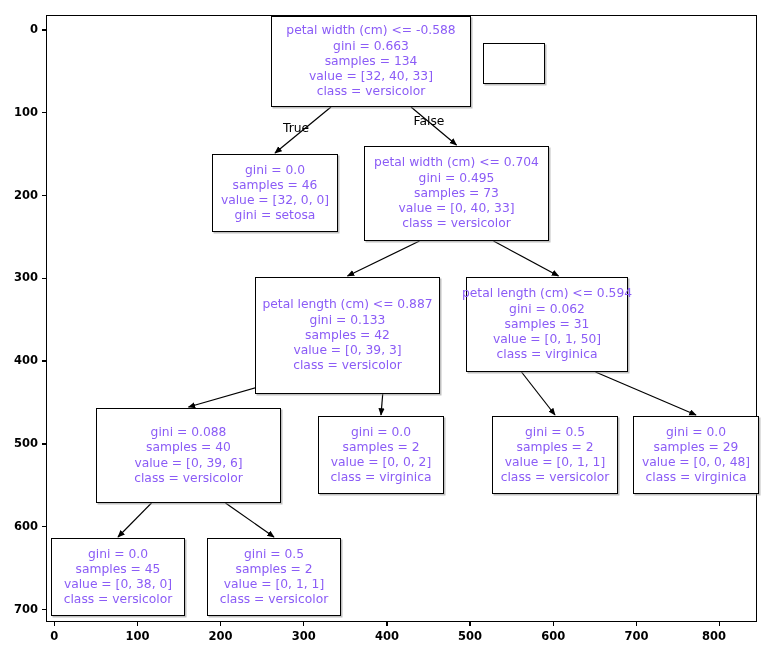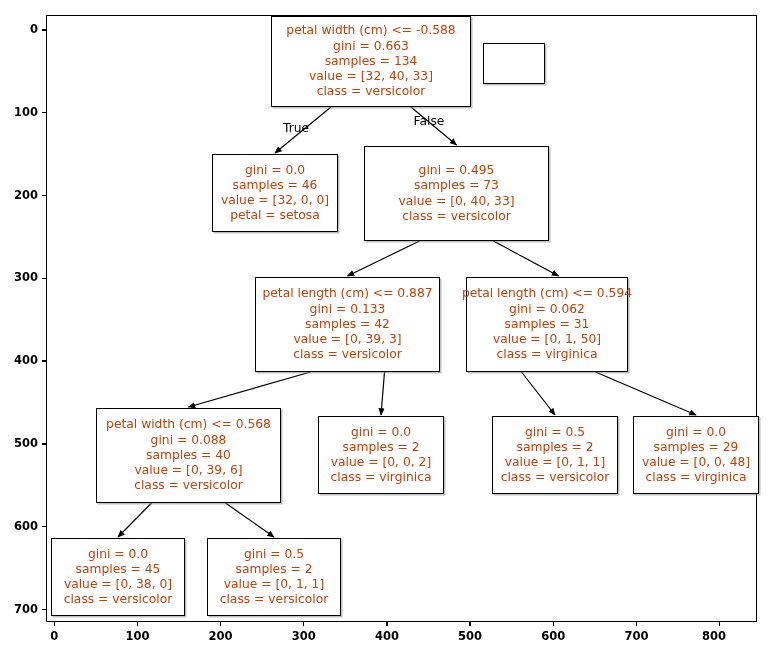--- a/index.html
+++ b/index.html
@@ -56,21 +56,21 @@
     box-shadow: 1.5px 1.5px 0 0 rgba(140,140,140,0.55);
     display: flex;
     flex-direction: column;
     align-items: center;
     justify-content: center;
     padding: 3px 6px;
   }
   .node-line {
     font-family: "DejaVu Sans", sans-serif;
     font-size: 12.3px;
-    color: #c2410c;
+    color: #8b5cf6;
     line-height: 15.2px;
     white-space: nowrap;
     text-align: center;
   }
 
   
   #legend-box {
     position: absolute;
     left: 483px;
     top: 43px;
@@ -172,44 +172,44 @@
         <div class="node-line">petal width (cm) &lt;= -0.588</div>
         <div class="node-line">gini = 0.663</div>
         <div class="node-line">samples = 134</div>
         <div class="node-line">value = [32, 40, 33]</div>
         <div class="node-line">class = versicolor</div>
       </div>
       <div class="node" style="left: 212px; top: 154px; width: 126px; height: 78px;">
         <div class="node-line">gini = 0.0</div>
         <div class="node-line">samples = 46</div>
         <div class="node-line">value = [32, 0, 0]</div>
-        <div class="node-line">petal = setosa</div>
+        <div class="node-line">gini = setosa</div>
       </div>
       <div class="node" style="left: 364px; top: 146px; width: 185px; height: 95px;">
+        <div class="node-line">petal width (cm) &lt;= 0.704</div>
         <div class="node-line">gini = 0.495</div>
         <div class="node-line">samples = 73</div>
         <div class="node-line">value = [0, 40, 33]</div>
         <div class="node-line">class = versicolor</div>
       </div>
-      <div class="node" style="left: 255px; top: 277px; width: 185px; height: 95px;">
+      <div class="node" style="left: 255px; top: 277px; width: 185px; height: 117px;">
         <div class="node-line">petal length (cm) &lt;= 0.887</div>
         <div class="node-line">gini = 0.133</div>
         <div class="node-line">samples = 42</div>
         <div class="node-line">value = [0, 39, 3]</div>
         <div class="node-line">class = versicolor</div>
       </div>
       <div class="node" style="left: 466px; top: 277px; width: 162px; height: 95px;">
         <div class="node-line">petal length (cm) &lt;= 0.594</div>
         <div class="node-line">gini = 0.062</div>
         <div class="node-line">samples = 31</div>
         <div class="node-line">value = [0, 1, 50]</div>
         <div class="node-line">class = virginica</div>
       </div>
       <div class="node" style="left: 96px; top: 408px; width: 185px; height: 95px;">
-        <div class="node-line">petal width (cm) &lt;= 0.568</div>
         <div class="node-line">gini = 0.088</div>
         <div class="node-line">samples = 40</div>
         <div class="node-line">value = [0, 39, 6]</div>
         <div class="node-line">class = versicolor</div>
       </div>
       <div class="node" style="left: 318px; top: 416px; width: 126px; height: 78px;">
         <div class="node-line">gini = 0.0</div>
         <div class="node-line">samples = 2</div>
         <div class="node-line">value = [0, 0, 2]</div>
         <div class="node-line">class = virginica</div>

